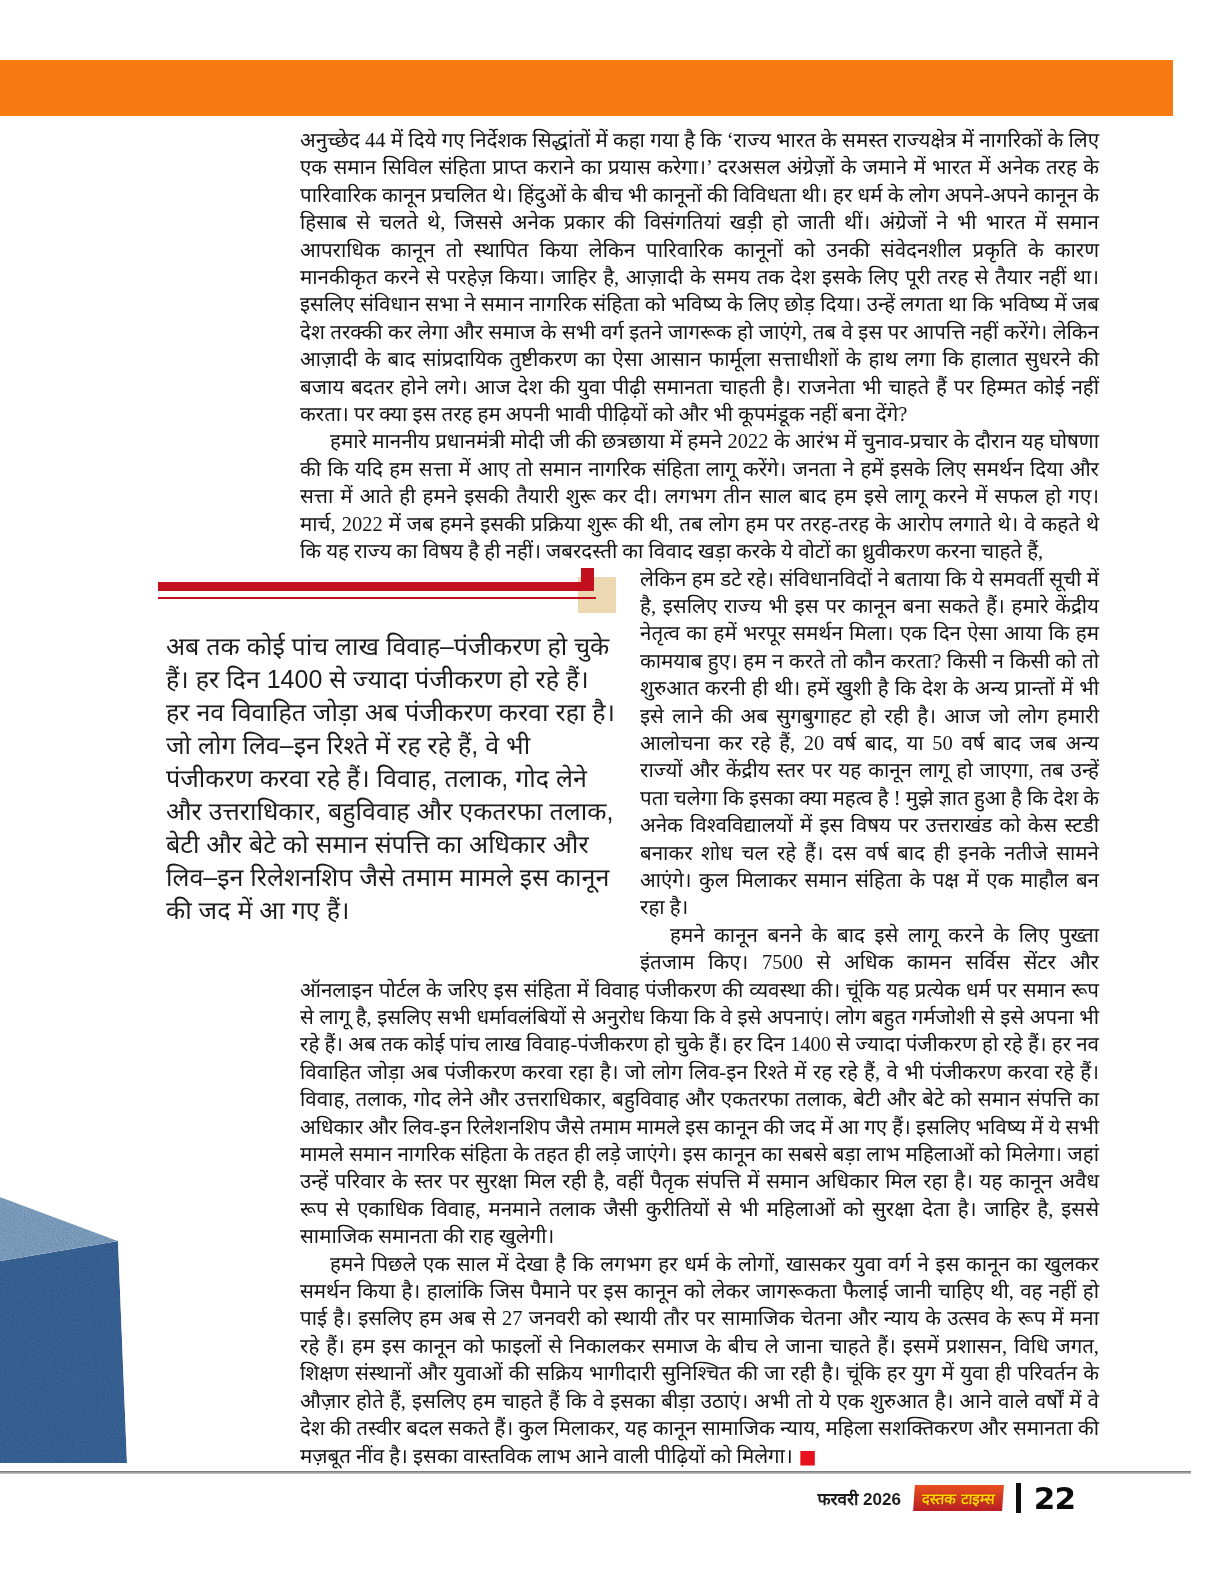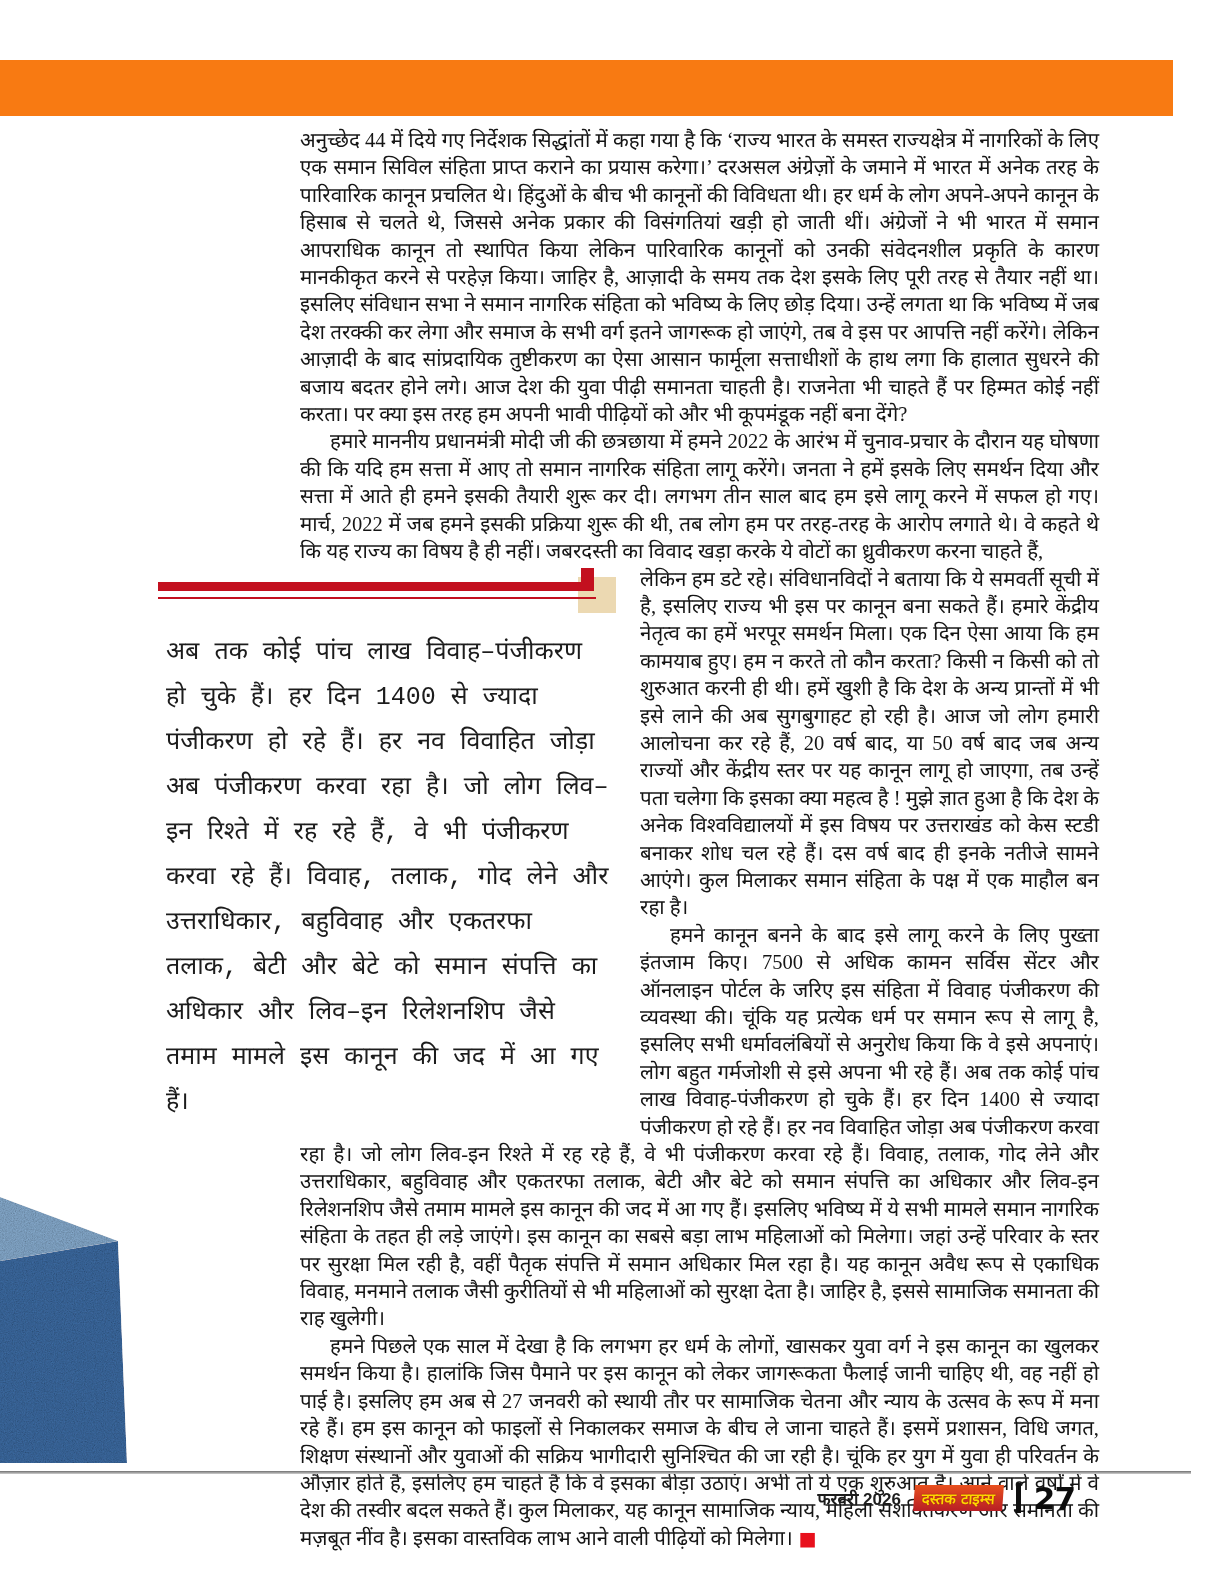--- a/index.html
+++ b/index.html
@@ -15,22 +15,22 @@
   .article p{margin:0;}
   .indent{text-indent:30px;}
 
   
   .pullquote{float:left;width:458px;min-height:392px;margin-left:-142px;margin-right:24px;margin-top:2px;}
   .q-deco{position:relative;height:44px;}
   .q-corner{position:absolute;top:9px;right:0;width:38px;height:36px;background:#ecd9b2;}
   .q-step{position:absolute;top:0;right:22px;width:13px;height:23px;background:#c3101f;}
   .q-bar{position:absolute;top:14px;left:0;right:24px;height:9px;background:#c3101f;}
   .q-thin{position:absolute;top:29px;left:0;right:20px;height:2px;background:#c3101f;}
-  .q-text{margin-top:18px;padding-left:8px;font-family:Liberation Mono, monospace;
-          font-size:25px;line-height:45px;font-weight:500;color:#1c1c1c;text-align:left;text-indent:0;}
+  .q-text{margin-top:18px;padding-left:8px;font-family:Liberation Sans, sans-serif;
+          font-size:25px;line-height:33px;font-weight:500;color:#1c1c1c;text-align:left;text-indent:0;}
 
   .endmark{color:#e8101c;font-size:19px;font-family:"DejaVu Sans",sans-serif;padding-left:6px;}
 
   
   .denim{position:absolute;left:0;top:1197px;}
 
   
   .rule{position:absolute;top:1471px;left:0;width:1191px;height:3px;
         background:linear-gradient(180deg,#6f6f6f,#cfcfcf);}
   .footer-row{position:absolute;top:1480px;right:149px;display:flex;align-items:center;gap:13px;}
@@ -85,16 +85,16 @@
       <polygon points="0,64 118,44 127,266 0,266" fill="#3f6fa8"></polygon>
     </g>
   </svg>
 
   <div class="rule"></div>
 
   <div class="footer-row">
     <span class="f-date">फरवरी 2026</span>
     <span class="f-badge">दस्तक टाइम्स</span>
     <span class="f-vbar"></span>
-    <span class="f-page">27</span>
+    <span class="f-page">22</span>
   </div>
 
 </div>
 
 </body></html>

